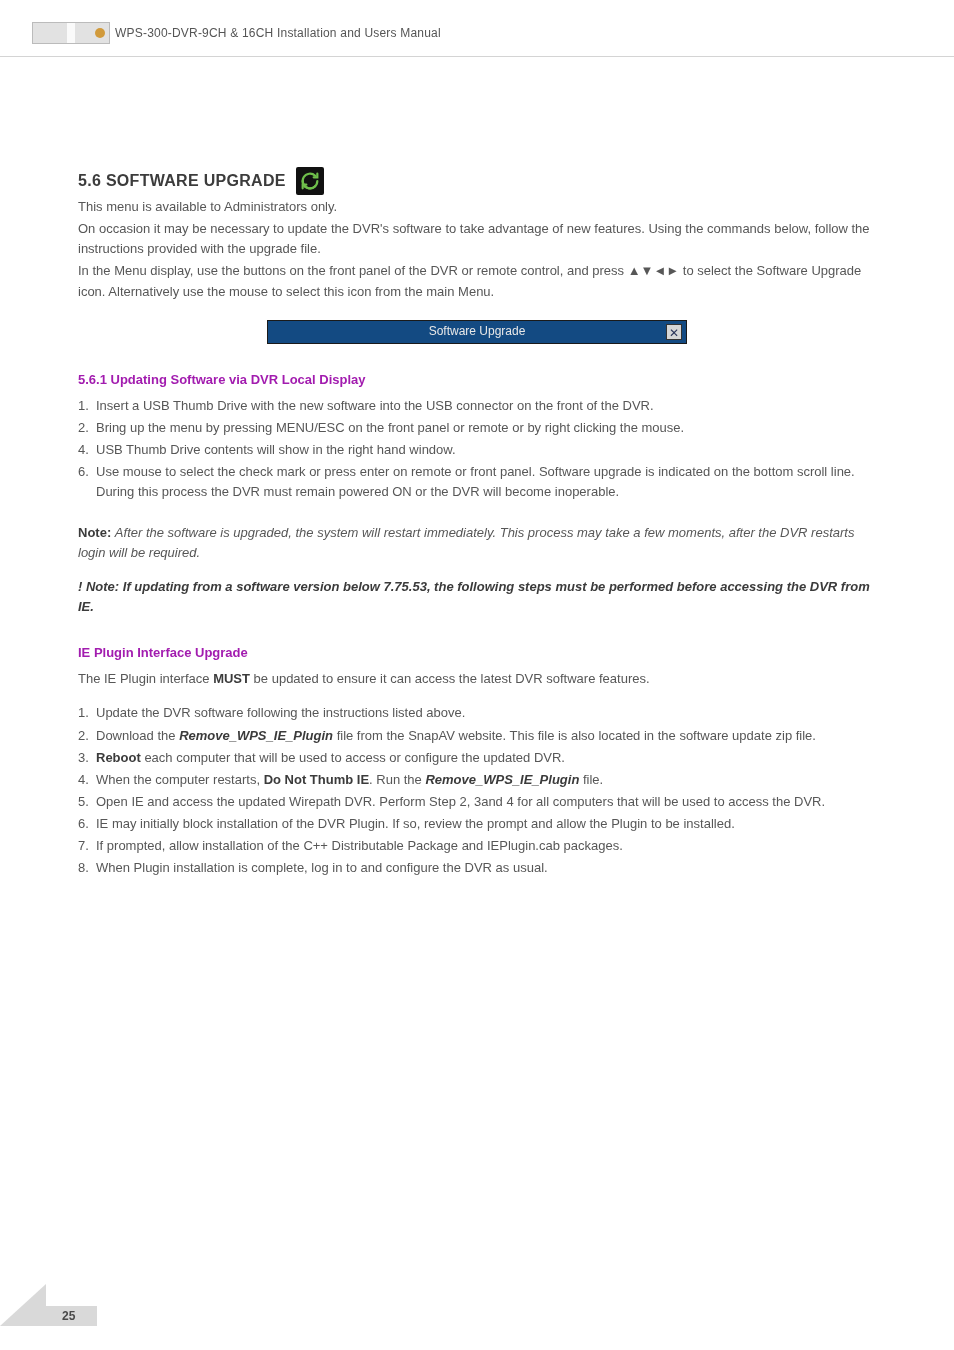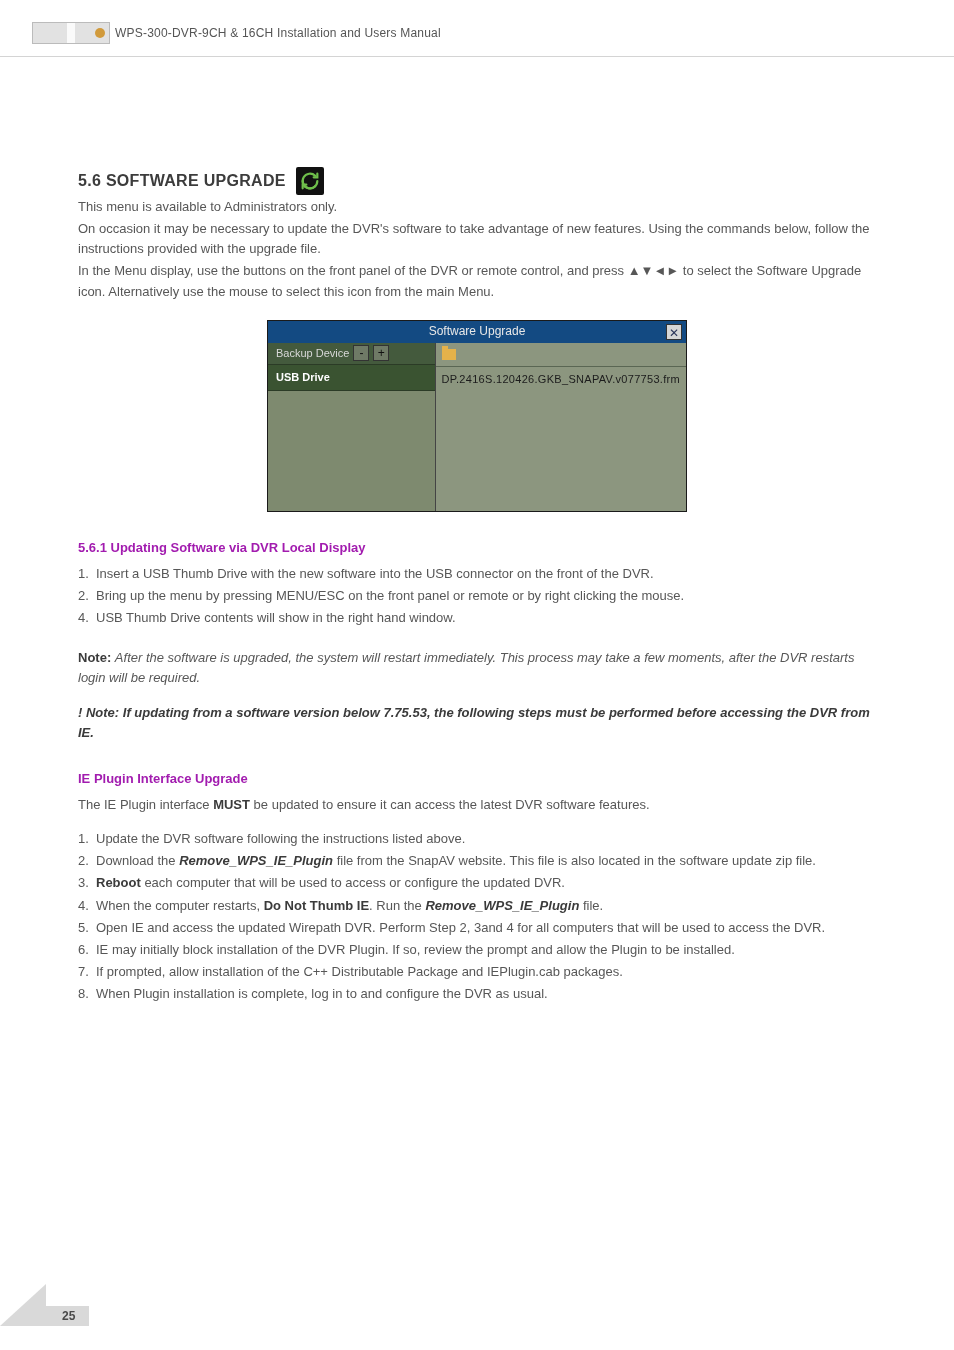--- a/index.html
+++ b/index.html
@@ -113,21 +113,21 @@
 .footer {
   position: absolute; left: 0; bottom: 24px;
   display: flex; align-items: flex-end;
 }
 .footer-tri {
   width: 0; height: 0;
   border-left: 46px solid transparent;
   border-bottom: 42px solid #d9d9d9;
 }
 .footer-bar {
-  height: 20px; background: #d9d9d9; padding: 0 14px 0 16px;
+  height: 20px; background: #d9d9d9; padding: 0 22px 0 16px;
   color: #4a4a4a; font-size: 12px; font-weight: 700;
   display: flex; align-items: center;
 }
 </style>
 </head>
 <body>
 
 <div class="hdr-bar">
   <div class="logo">
       <div class="logo-dot"></div>
@@ -152,45 +152,30 @@
   <p>This menu is available to Administrators only.</p>
   <p>On occasion it may be necessary to update the DVR's software to take advantage of new features. Using the commands below, follow the instructions provided with the upgrade file.</p>
   <p>In the Menu display, use the buttons on the front panel of the DVR or remote control, and press ▲▼◄► to select the Software Upgrade icon. Alternatively use the mouse to select this icon from the main Menu.</p>
 
   <div class="shot-wrap">
     <div class="shot">
       <div class="shot-title">
         <span>Software Upgrade</span>
         <span class="shot-close">✕</span>
       </div>
-      <div class="shot-body">
-        <div class="shot-left">
-          <div class="shot-row">
-            <span>Backup Device</span>
-            <span class="shot-btn">-</span>
-            <span class="shot-btn">+</span>
-          </div>
-          <div class="shot-item">USB Drive</div>
-        </div>
-        <div class="shot-right">
-          <div class="shot-right-row0">
-            <span class="shot-folder"></span>
-          </div>
-          <div class="shot-right-row1">DP.2416S.120426.GKB_SNAPAV.v077753.frm</div>
-        </div>
-      </div>
     </div>
   </div>
 
   <div class="sub-h">5.6.1 Updating Software via DVR Local Display</div>
 
   <ol>
     <li><span class="num">1.</span><span>Insert a USB Thumb Drive with the new software into the USB connector on the front of the DVR.</span></li>
     <li><span class="num">2.</span><span>Bring up the menu by pressing MENU/ESC on the front panel or remote or by right clicking the mouse.</span></li>
     <li><span class="num">4.</span><span>USB Thumb Drive contents will show in the right hand window.</span></li>
+    <li><span class="num">6.</span><span>Use mouse to select the check mark or press enter on remote or front panel. Software upgrade is indicated on the bottom scroll line.  During this process the DVR must remain powered ON or the DVR will become inoperable.</span></li>
   </ol>
 
   <p class="note-block">
     <span class="bold">Note: </span><span class="italic">After the software is upgraded, the system will restart immediately. This process may take a few moments, after the DVR restarts login will be required.</span>
   </p>
 
   <p class="boldital note2">! Note: If updating from a software version below 7.75.53, the following steps must be performed before accessing the DVR from IE.</p>
 
   <div class="sub-h">IE Plugin Interface Upgrade</div>
   <p>

